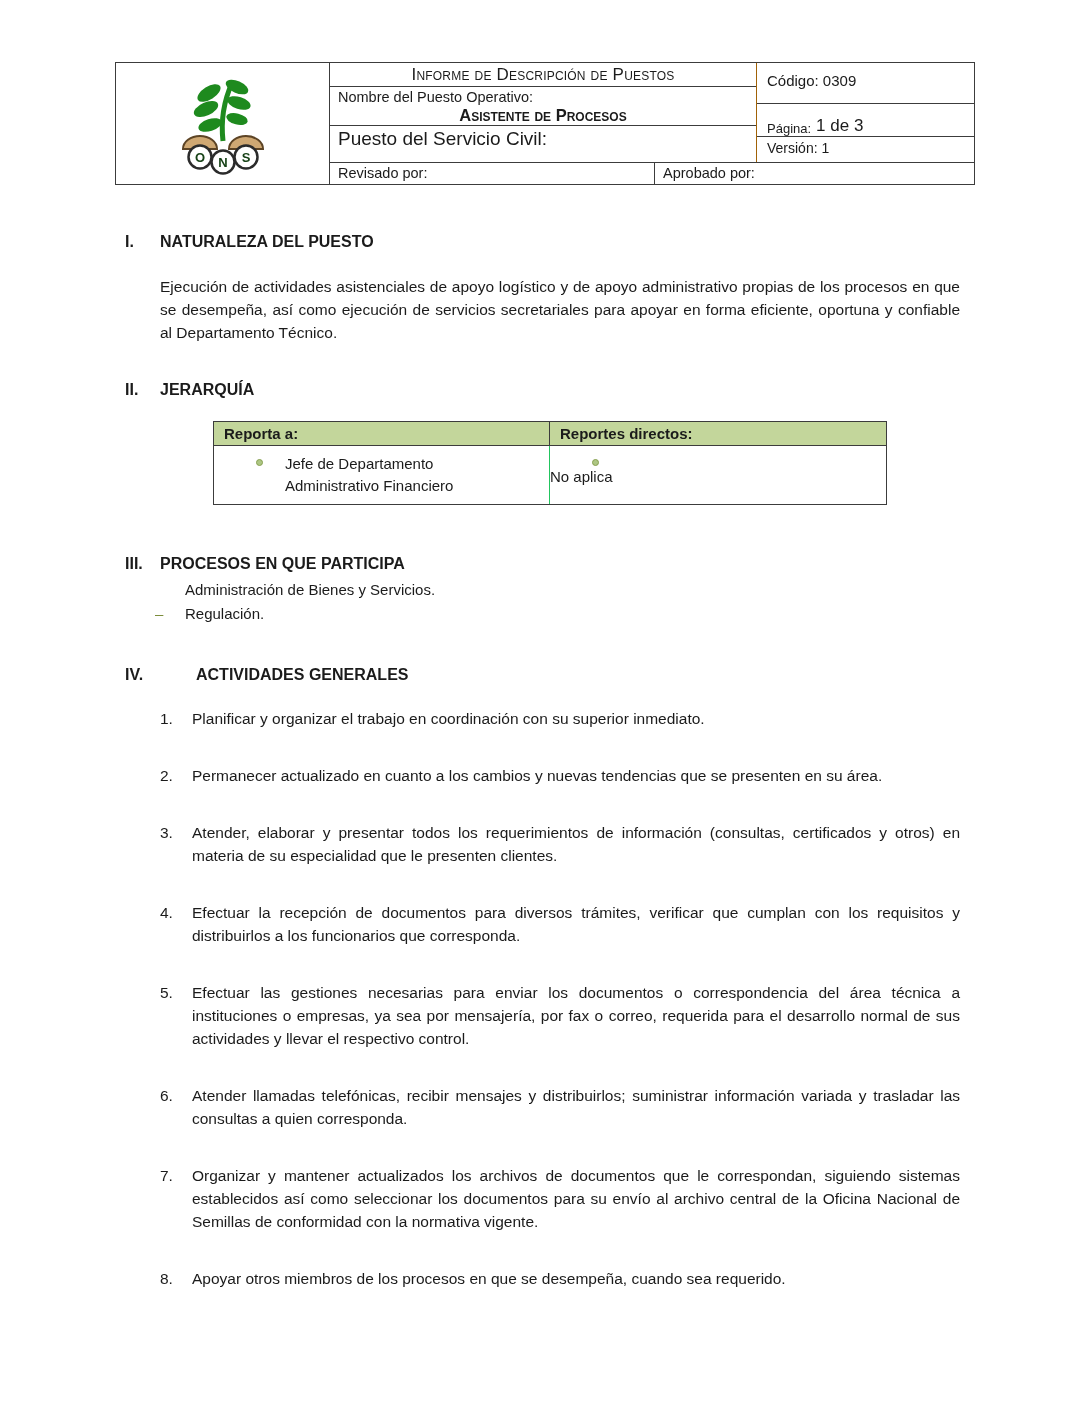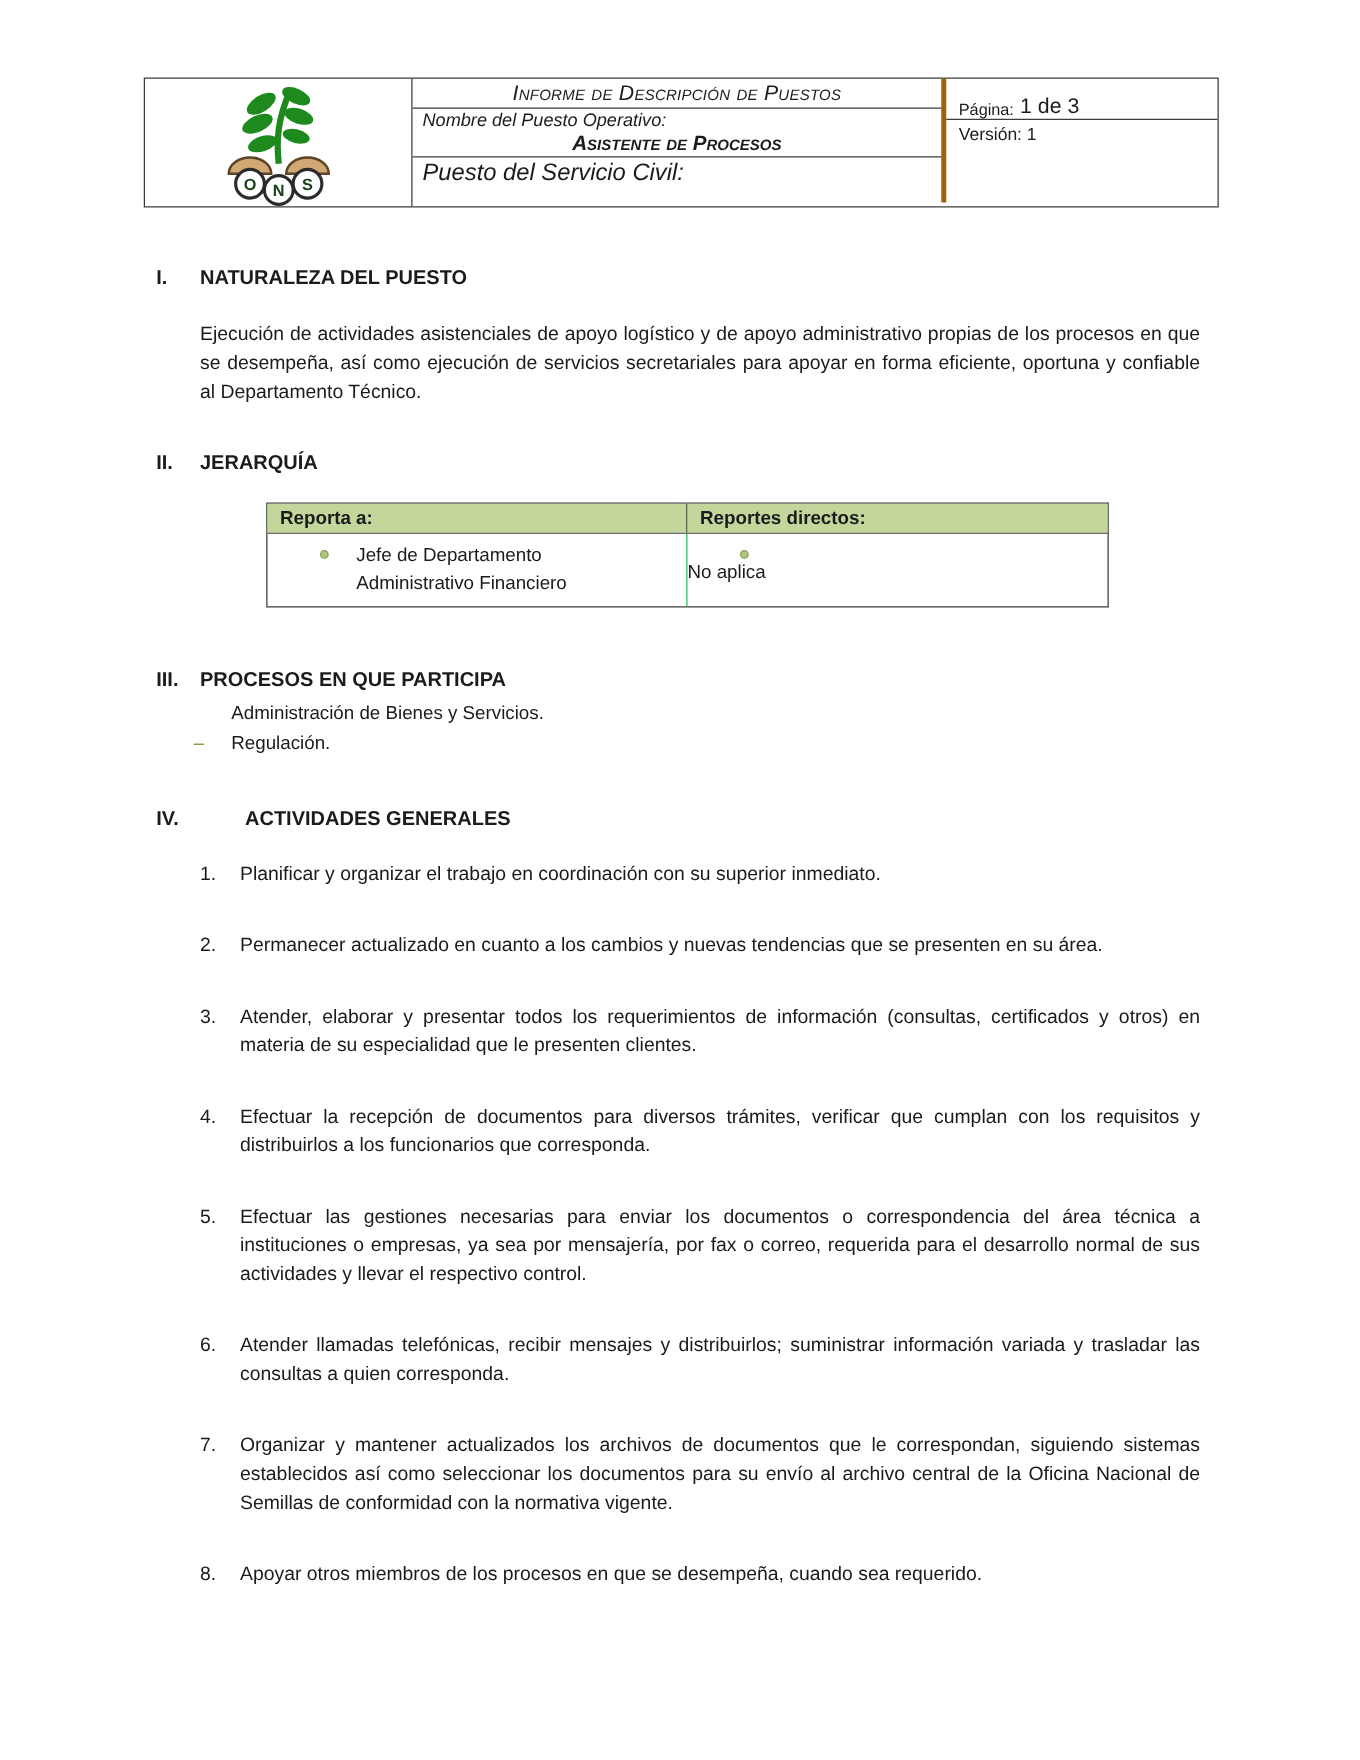--- a/index.html
+++ b/index.html
@@ -15,21 +15,21 @@
 
   
   .hdr { display:flex; border:1px solid #3c3c3c; background:#fff; }
   .hdr * { box-sizing:border-box; }
   .hdr-logo-cell {
     width:214px; border-right:1px solid #3c3c3c;
     display:flex; align-items:center; justify-content:center;
   }
   .hdr-main { flex:1; display:flex; flex-direction:column; }
   .hdr-top { display:flex; height:99px; }
-  .hdr-mid { width:427px; border-right:4px solid #a16207; display:flex; flex-direction:column;font-style:italic; }
+  .hdr-mid { width:427px; border-right:1px solid #a16207; display:flex; flex-direction:column; }
   .cell-title {
     height:24px; border-bottom:1px solid #3c3c3c;
     display:flex; align-items:center; justify-content:center;
     font-variant:small-caps; font-size:17px; letter-spacing:.2px;
   }
   .cell-nombre { height:39px; border-bottom:1px solid #3c3c3c; padding:2px 8px 0; font-size:14.5px; }
   .cell-nombre .val {
     display:block; text-align:center; font-weight:bold;
     font-variant:small-caps; font-size:16.5px; margin-top:1px;
   }
@@ -128,27 +128,32 @@
             <div class="cell-title">Informe de Descripción de Puestos</div>
             <div class="cell-nombre">
               <span>Nombre del Puesto Operativo:</span>
               <span class="val">Asistente de Procesos</span>
             </div>
             <div class="cell-civil">
               <span>Puesto del Servicio Civil:</span>
             </div>
           </div>
           <div class="hdr-right">
+            <div class="cell-codigo">Código: 0309</div>
             <div class="cell-pagina">
               <span>Página:</span>
               <span class="big">1 de 3</span>
             </div>
             <div class="cell-version">Versión: 1</div>
           </div>
         </div>
+        <div class="hdr-bottom">
+          <div class="cell-revisado">Revisado por:</div>
+          <div class="cell-aprobado">Aprobado por:</div>
+        </div>
       </div>
     </div>
 
     <div class="sec-head mt-sec1">
       <span class="sec-num">I.</span>
       <span>NATURALEZA DEL PUESTO</span>
     </div>
     <div class="para">Ejecución de actividades asistenciales de apoyo logístico y de apoyo administrativo propias de los procesos en que se desempeña, así como ejecución de servicios secretariales para apoyar en forma eficiente, oportuna y confiable al Departamento Técnico.</div>
 
     <div class="sec-head mt-sec2">

